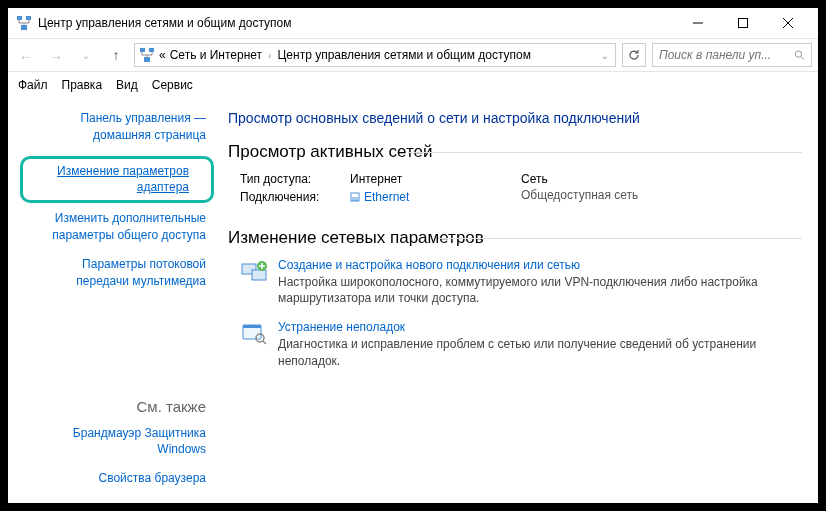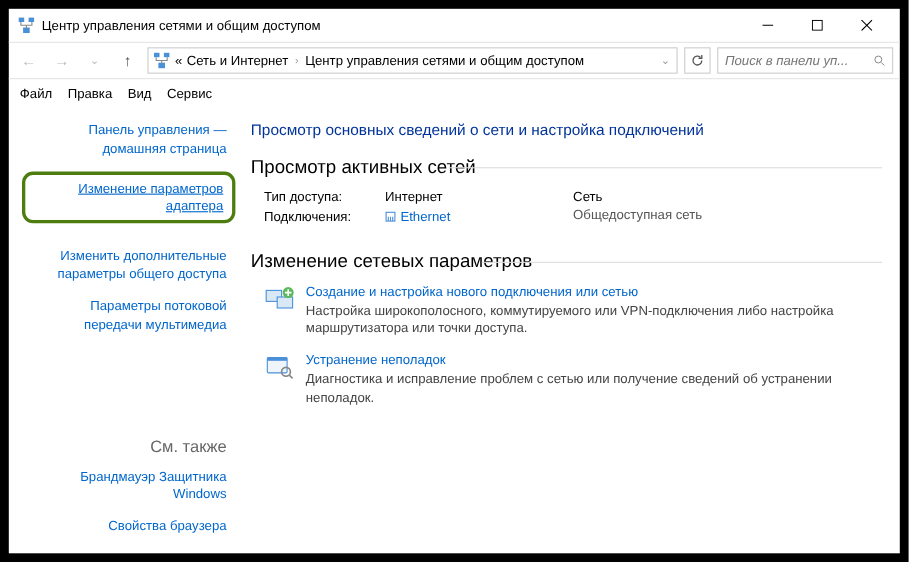--- a/index.html
+++ b/index.html
@@ -16,21 +16,21 @@
 .addrbox .sep { color: #999; font-size: 10px; padding: 0 2px; }
 .addrbox .seg { color: #000; white-space: nowrap; }
 .refreshbtn { width: 24px; height: 24px; display: flex; align-items: center; justify-content: center; border: 1px solid #ccc; }
 .searchbox { width: 160px; height: 24px; border: 1px solid #ccc; display: flex; align-items: center; padding: 0 6px; color: #888; gap: 4px; }
 .searchbox input { border: none; outline: none; width: 100%; font-size: 12px; color: #888; font-style: italic; }
 .menubar { display: flex; gap: 14px; padding: 6px 10px; font-size: 12px; align-items: flex-end; }
 .menubar span { color: #000; }
 .content { flex: 1; display: flex; overflow: hidden; }
 .sidebar { width: 210px; padding: 12px 12px 12px 20px; display: flex; flex-direction: column; border-right: none; text-align: right; }
 .sidebar .link { color: #0066cc; margin-bottom: 12px; cursor: pointer; line-height: 1.4; }
-.highlight { border: 3px solid #4d7c0f; border-radius: 10px; padding: 4px 8px; margin: 0 -8px 21px -8px; }
+.highlight { border: 3px solid #14b8a6; border-radius: 10px; padding: 4px 22px; margin: 0 -8px 7px -8px; }
 .highlight .link { text-decoration: underline; margin-bottom: 0; }
 .sidebar .spacer { flex: 1; }
 .sidebar .seealso { color: #666; margin-bottom: 10px; font-size: 15px; }
 .main { flex: 1; padding: 12px 16px 12px 10px; overflow: auto; }
 .main h1 { font-size: 14px; font-weight: normal; color: #003399; margin-bottom: 16px; }
 .fieldset-label { color: #000; font-size: 17px; position: relative; margin-bottom: 10px; }
 .fieldset-label::after { content: ""; position: absolute; left: 180px; right: 0; top: 50%; border-top: 1px solid #ddd; }
 .fieldset-label.short::after { left: 210px; }
 .netgrid { display: flex; margin-bottom: 20px; padding-left: 12px; }
 .netgrid .col { flex: 1; }

